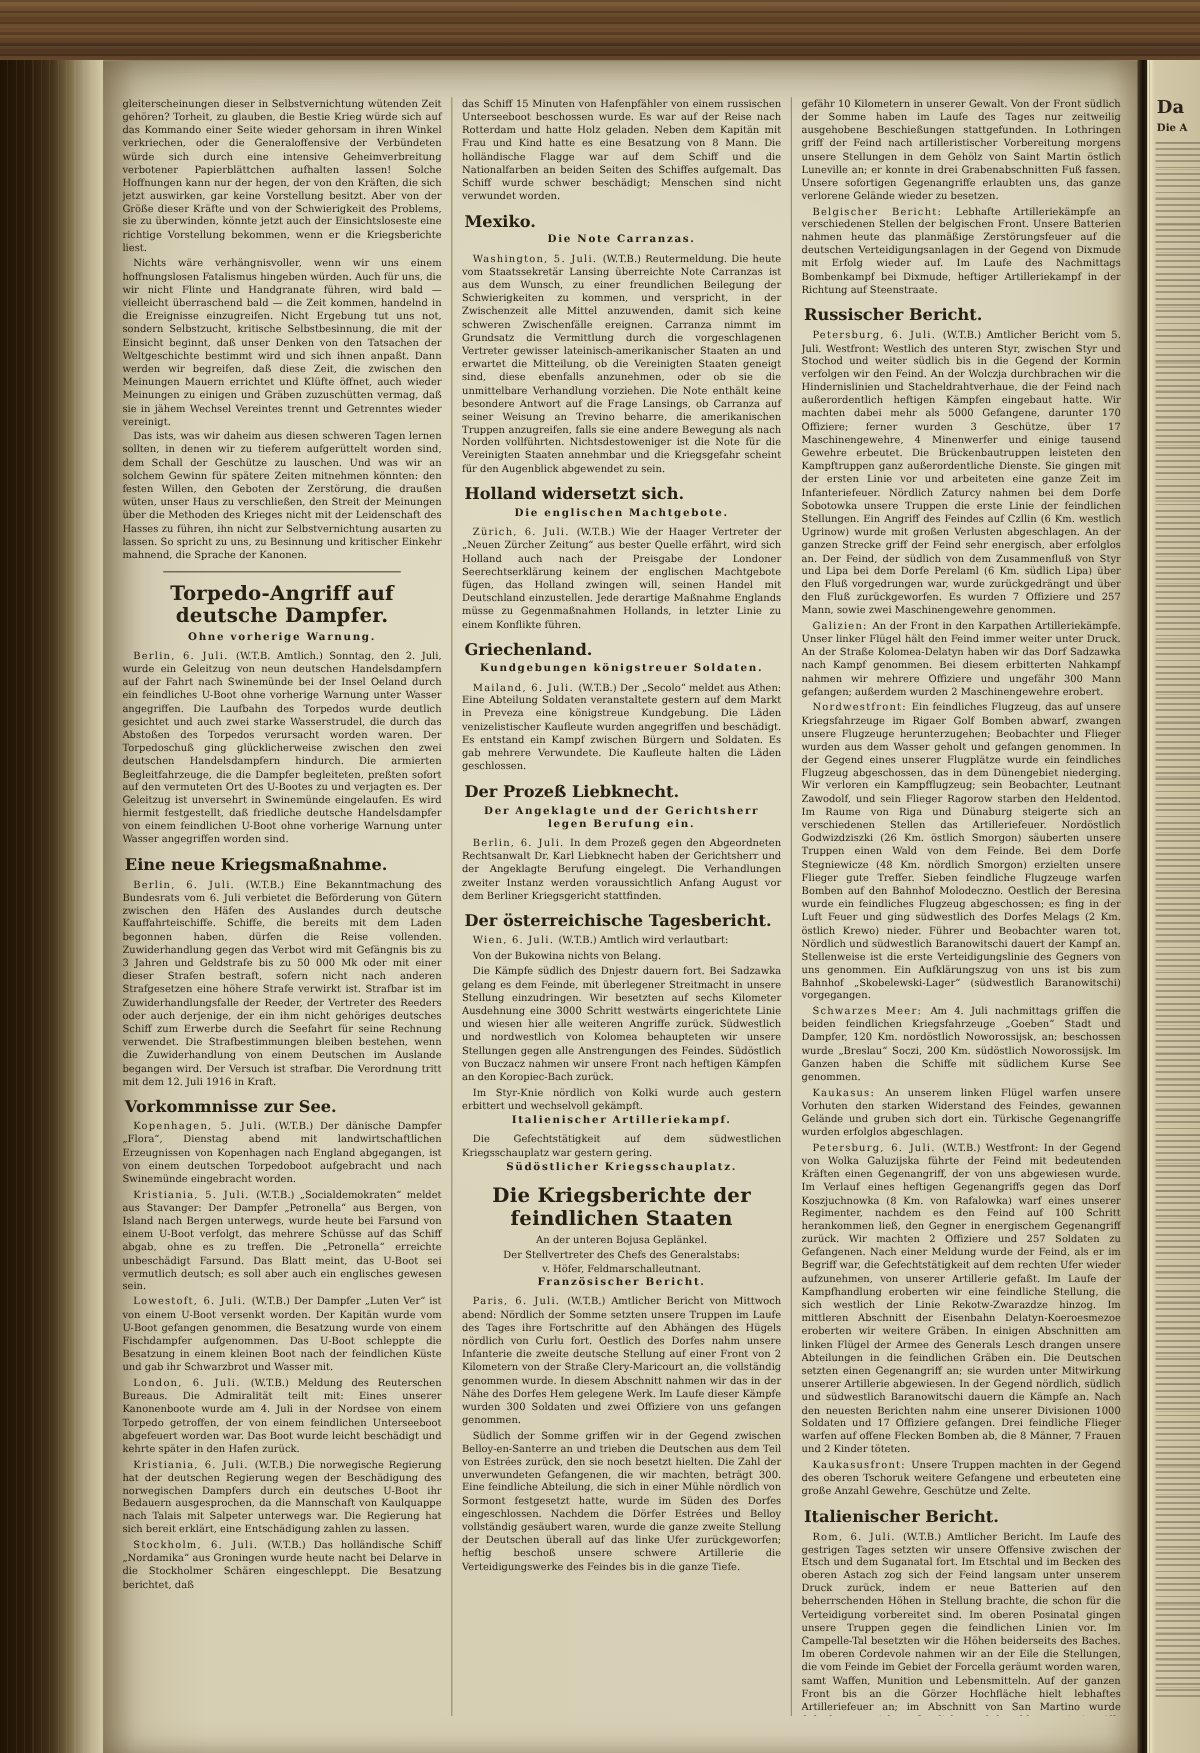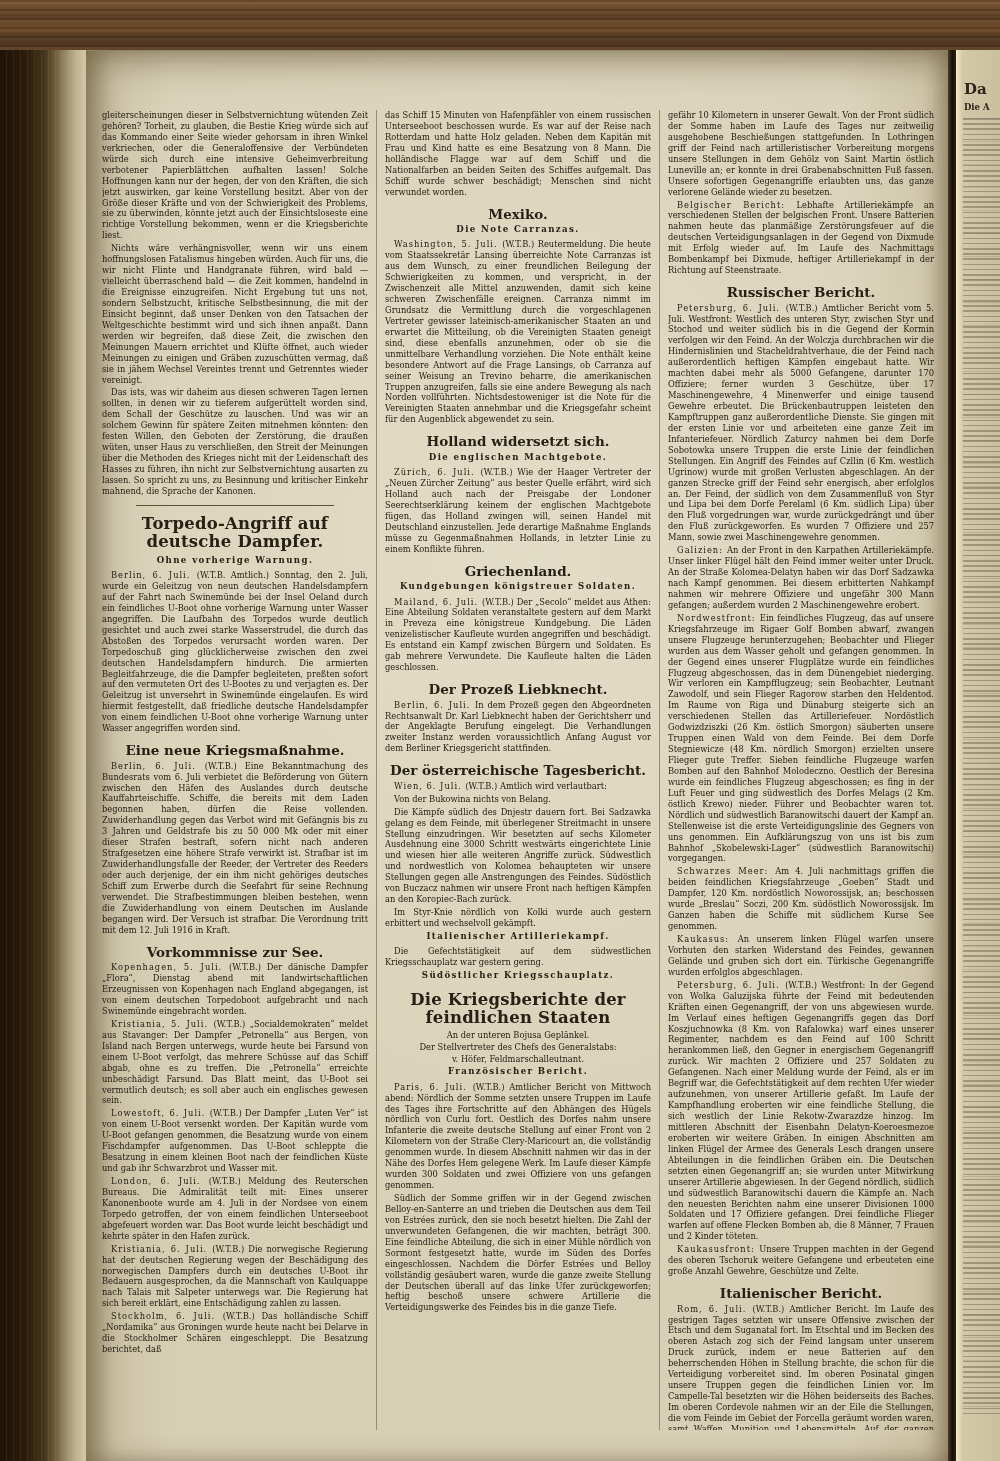--- a/index.html
+++ b/index.html
@@ -37,27 +37,27 @@
     box-shadow:inset 0 18px 30px rgba(70,50,20,.22), inset 14px 0 28px rgba(60,40,12,.28), inset -8px 0 16px rgba(60,40,12,.18);
     border-top:1px solid #8d8166;
   }
   .cols{
     display:flex;align-items:flex-start;
     padding:30px 12px 0 16px;height:1379px;overflow:hidden;box-sizing:border-box;
   }
   .col{
     width:266px;flex:0 0 266px;overflow:hidden;height:100%;
     color:#272015;font-size:8.3px;line-height:1.32;text-align:justify;
-    hyphens:auto;margin-top:29px;-webkit-hyphens:auto;
+    hyphens:auto;-webkit-hyphens:auto;
   }
   .col.divided{border-right:1px solid #988c6e;padding-right:8px;margin-right:8px;}
   .blk p{margin:0 0 2px 0;text-indent:9px;}
   .blk p.cont{text-indent:0;}
   .blk.h1{font-size:16.5px;font-weight:bold;text-align:center;line-height:1.12;margin:9px 2px 3px;letter-spacing:.2px;}
-  .blk.h2{font-size:13.5px;font-weight:bold;text-align:center;line-height:1.15;margin:9px 2px 2px;}
+  .blk.h2{font-size:13.5px;font-weight:bold;text-align:left;line-height:1.15;margin:9px 2px 2px;}
   .blk.sub{font-size:8.6px;text-align:center;letter-spacing:1.4px;margin:1px 0 4px;font-weight:bold;}
   .blk.sig p{text-align:center;text-indent:0;margin:0 0 1px 0;}
   .blk.rule{border-top:1px solid #5d5339;margin:8px 34px 4px;}
   .lead{letter-spacing:1px;}
   
   .gap{position:absolute;left:948px;top:50px;width:8px;height:1411px;background:linear-gradient(90deg,#4a3c24,#171007 55%,#2d2414);}
   .next-page{
     position:absolute;left:956px;top:50px;width:44px;height:1411px;overflow:hidden;
     background:linear-gradient(90deg,#ece2c2 0%,#d3c9a8 10%,#c9bf9e 100%);
     border-left:2px solid #efe6c8;
@@ -120,20 +120,21 @@
         <div class="blk sub">Die englischen Machtgebote.</div>
         <div class="blk body">
           <p><span class="lead">Zürich, 6. Juli. </span>(W.T.B.) Wie der Haager Vertreter der „Neuen Zürcher Zeitung“ aus bester Quelle erfährt, wird sich Holland auch nach der Preisgabe der Londoner Seerechtserklärung keinem der englischen Machtgebote fügen, das Holland zwingen will, seinen Handel mit Deutschland einzustellen. Jede derartige Maßnahme Englands müsse zu Gegenmaßnahmen Hollands, in letzter Linie zu einem Konflikte führen.</p>
         </div>
         <div class="blk h2">Griechenland.</div>
         <div class="blk sub">Kundgebungen königstreuer Soldaten.</div>
         <div class="blk body">
           <p><span class="lead">Mailand, 6. Juli. </span>(W.T.B.) Der „Secolo“ meldet aus Athen: Eine Abteilung Soldaten veranstaltete gestern auf dem Markt in Preveza eine königstreue Kundgebung. Die Läden venizelistischer Kaufleute wurden angegriffen und beschädigt. Es entstand ein Kampf zwischen Bürgern und Soldaten. Es gab mehrere Verwundete. Die Kaufleute halten die Läden geschlossen.</p>
         </div>
         <div class="blk h2">Der Prozeß Liebknecht.</div>
+        <div class="blk sub">Der Angeklagte und der Gerichtsherr legen Berufung ein.</div>
         <div class="blk body">
           <p><span class="lead">Berlin, 6. Juli. </span>In dem Prozeß gegen den Abgeordneten Rechtsanwalt Dr. Karl Liebknecht haben der Gerichtsherr und der Angeklagte Berufung eingelegt. Die Verhandlungen zweiter Instanz werden voraussichtlich Anfang August vor dem Berliner Kriegsgericht stattfinden.</p>
         </div>
         <div class="blk h2">Der österreichische Tagesbericht.</div>
         <div class="blk body">
           <p><span class="lead">Wien, 6. Juli. </span>(W.T.B.) Amtlich wird verlautbart:</p>
           <p>Von der Bukowina nichts von Belang.</p>
           <p>Die Kämpfe südlich des Dnjestr dauern fort. Bei Sadzawka gelang es dem Feinde, mit überlegener Streitmacht in unsere Stellung einzudringen. Wir besetzten auf sechs Kilometer Ausdehnung eine 3000 Schritt westwärts eingerichtete Linie und wiesen hier alle weiteren Angriffe zurück. Südwestlich und nordwestlich von Kolomea behaupteten wir unsere Stellungen gegen alle Anstrengungen des Feindes. Südöstlich von Buczacz nahmen wir unsere Front nach heftigen Kämpfen an den Koropiec-Bach zurück.</p>
           <p>Im Styr-Knie nördlich von Kolki wurde auch gestern erbittert und wechselvoll gekämpft.</p>
         </div>

